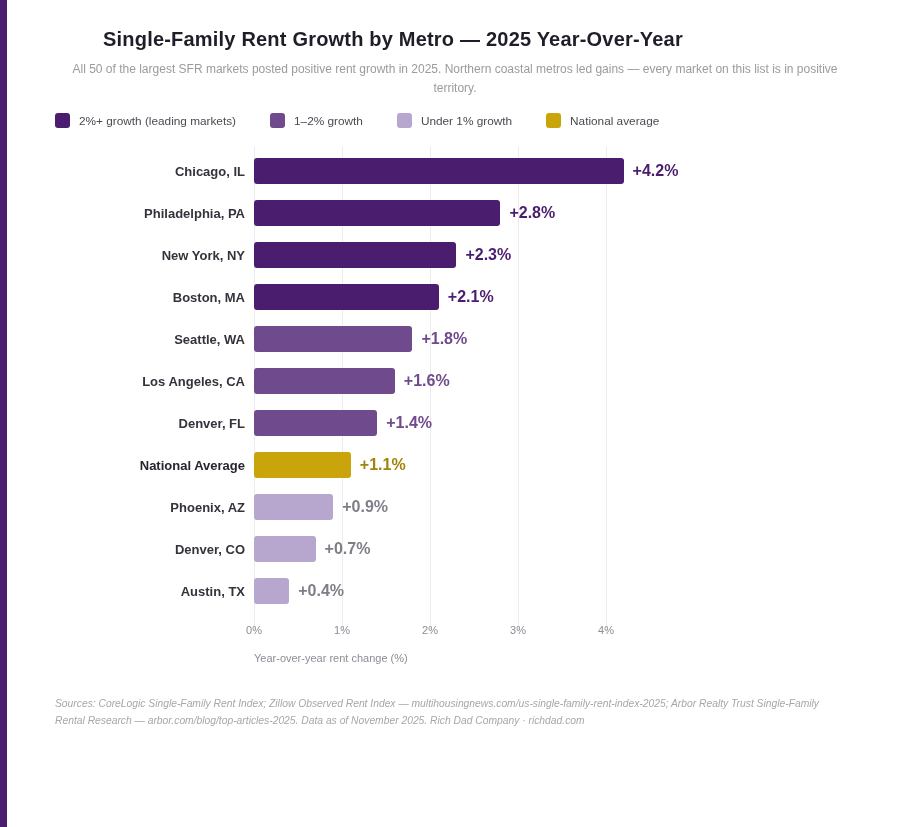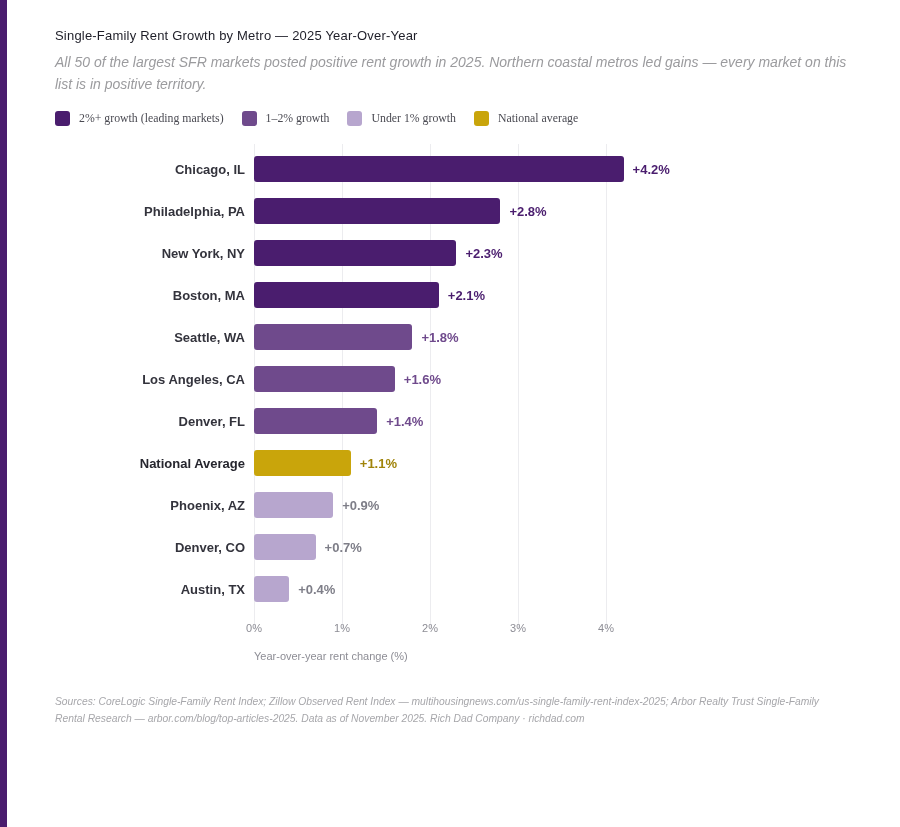--- a/index.html
+++ b/index.html
@@ -17,40 +17,40 @@
     background: #4a1d6e;
   }
   .content {
     position: absolute;
     left: 55px; top: 0;
     width: 800px;
   }
   
   .header { margin-top: 28px; }
   .chart-title {
-    font-size: 13px;
-    font-weight: normal;
+    font-size: 20px;
+    font-weight: bold;
     color: #1e1e28;
     letter-spacing: 0.2px;
+    margin-left: 48px;
   }
   .chart-subtitle {
     margin-top: 9px;
-    font-size: 14px;
-    font-style: italic;
+    font-size: 12px;
     color: #9b9b9e;
     line-height: 1.55;
     max-width: 800px;
+    text-align: center;
   }
   
   .legend {
     margin-top: 16px;
     display: flex;
     align-items: flex-end;
-    gap: 18px;
-    font-family: Liberation Serif, serif;
+    gap: 34px;
   }
   .legend-item { display: flex; align-items: center; }
   .legend-swatch {
     width: 15px; height: 15px;
     border-radius: 3px;
     margin-right: 9px;
     flex: 0 0 auto;
   }
   .legend-label {
     font-size: 11.8px;
@@ -97,21 +97,21 @@
     display: flex;
     align-items: center;
   }
   .bar {
     height: 26px;
     border-radius: 3px;
     flex: 0 0 auto;
   }
   .bar-value {
     margin-left: 9px;
-    font-size: 13px;
+    font-size: 16px;
     font-weight: bold;
     white-space: nowrap;
   }
   
   .axis {
     position: relative;
     height: 22px;
     margin-top: 12px;
   }
   .axis-tick {

